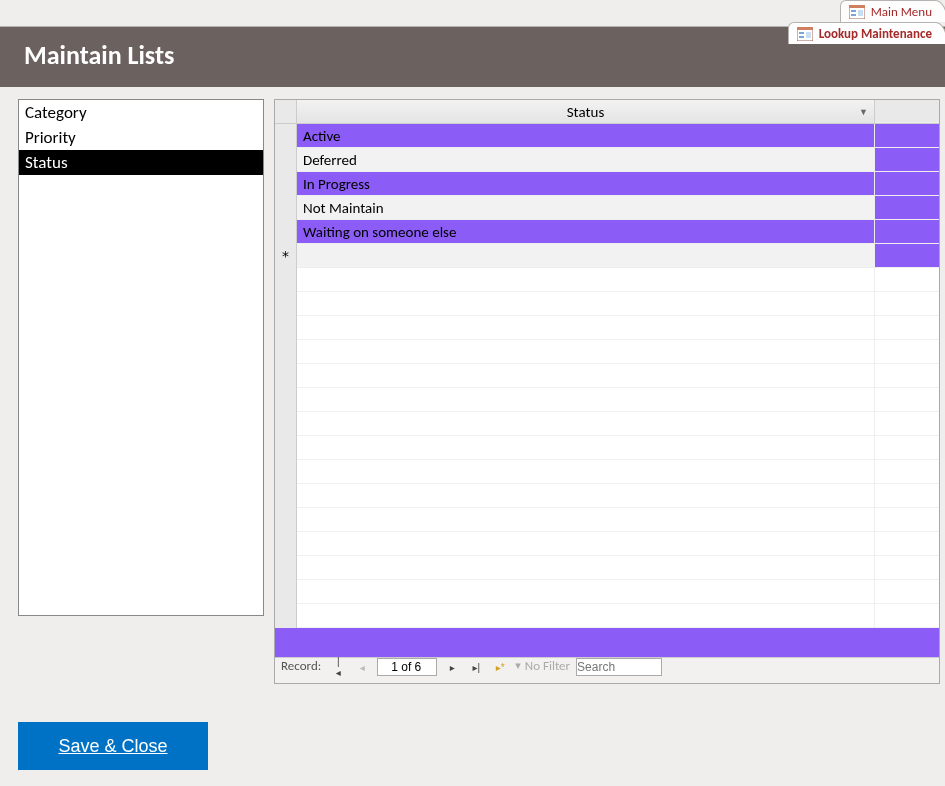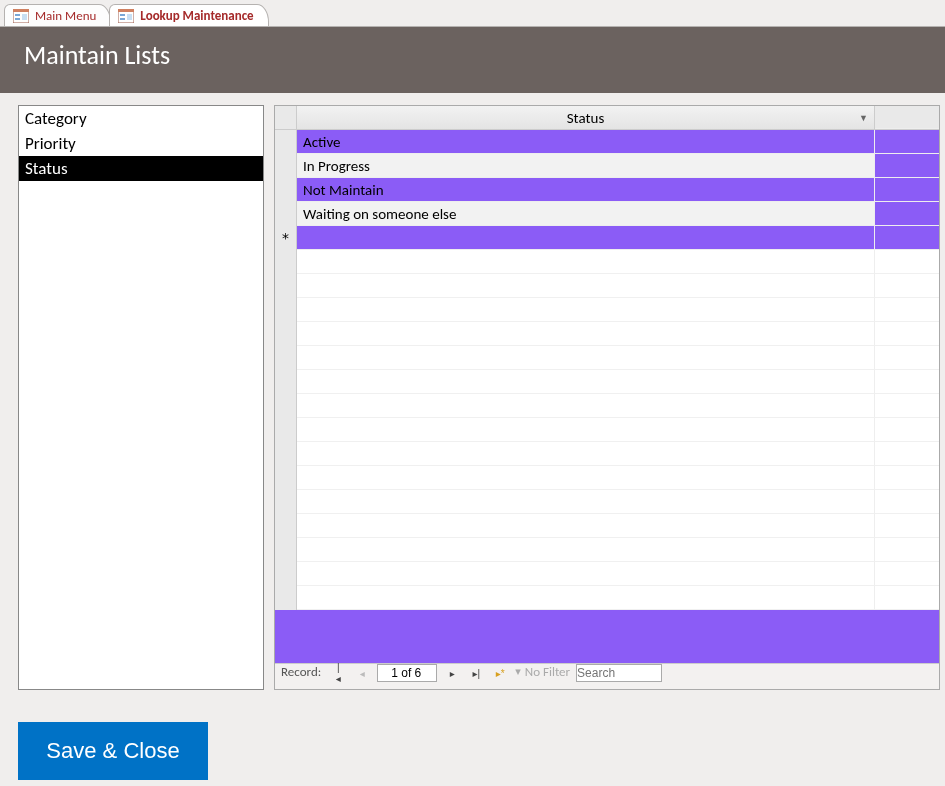--- a/index.html
+++ b/index.html
@@ -13,20 +13,21 @@
     overflow: hidden;
     position: relative;
   }
   .tabs {
     display: flex;
     align-items: flex-end;
     height: 26px;
     background: #f0eeed;
     padding-left: 4px;
     gap: 0;
+    flex-direction: column;
   }
   .tab {
     display: flex;
     align-items: center;
     gap: 6px;
     padding: 3px 14px 3px 8px;
     background: #fff;
     border: 1px solid #b5b2b0;
     border-bottom: none;
     border-top-left-radius: 6px;
@@ -45,33 +46,33 @@
     z-index: 2;
     font-weight: bold;
   }
   .tab .icon-form {
     width: 16px; height: 14px;
     display: inline-block;
   }
   .header-bar {
     background: #6b625f;
     color: #fff;
-    padding: 12px 0 22px 24px;
+    padding: 12px 0 16px 24px;
     font-size: 26px;
-    font-weight: 400;
+    font-weight: 700;
     border-top: 1px solid #b5b2b0;
   }
   .content {
     display: flex;
     gap: 10px;
     padding: 12px 0 0 18px;
   }
   .left-panel {
     width: 246px;
-    height: 585px;
+    height: 517px;
     background: #fff;
     border: 1px solid #888;
   }
   .left-item {
     padding: 2px 6px;
     font-size: 17px;
     cursor: pointer;
   }
   .left-item.selected {
     background: #000;
@@ -172,26 +173,27 @@
   .no-filter { color:#aaa; display:flex;align-items:center;gap:4px;}
   .search-box {
     width:86px;height:18px;font-size:12px;
     border:1px solid #aaa;background:#fff;
     padding:0 0;color:#888;
   }
   .save-btn {
     position:absolute;
     left:18px;
     top: 722px;
-    width:190px;height:58px;
+    width:190px;height:48px;
     background:#0072c6;
     color:#fff;
-    font-size:22px;
+    font-size:18px;
     border:none;
     cursor:pointer;
+    text-decoration:underline;
   }
 </style>
 </head>
 <body>
 
 <div class="tabs">
   <div class="tab inactive">
     <span class="icon-form">
       <svg viewBox="0 0 16 14">
           <rect x="0" y="0" width="16" height="14" fill="#fff" stroke="#a06050"></rect>
@@ -237,20 +239,25 @@
     </div>
 
     <div class="grid-body">
       <div class="grid-row">
         <div class="row-selector-col"></div>
         <div class="cell">Active</div>
         <div class="remainder"></div>
       </div>
       <div class="grid-row">
         <div class="row-selector-col"></div>
+        <div class="cell">Deferred</div>
+        <div class="remainder"></div>
+      </div>
+      <div class="grid-row">
+        <div class="row-selector-col"></div>
         <div class="cell">In Progress</div>
         <div class="remainder"></div>
       </div>
       <div class="grid-row">
         <div class="row-selector-col"></div>
         <div class="cell">Not Maintain</div>
         <div class="remainder"></div>
       </div>
       <div class="grid-row">
         <div class="row-selector-col"></div>

